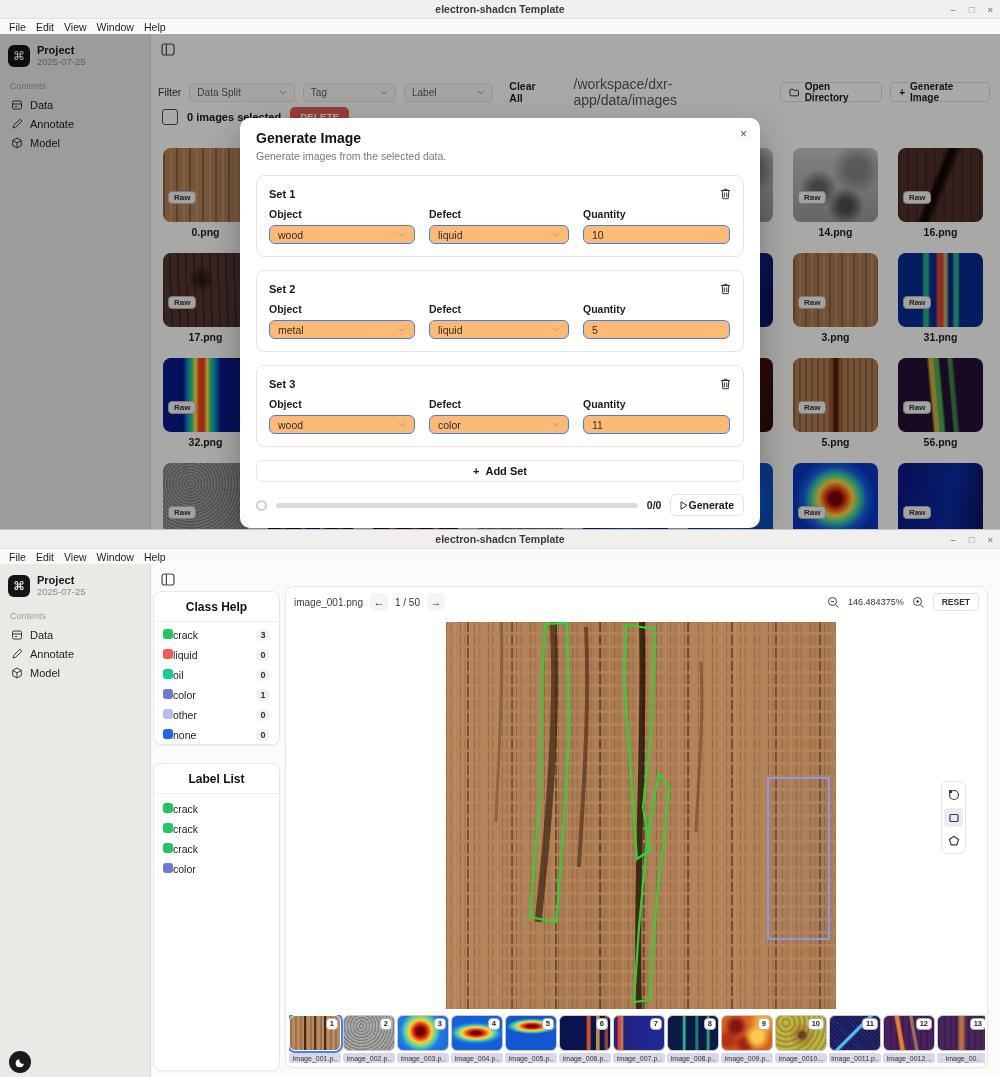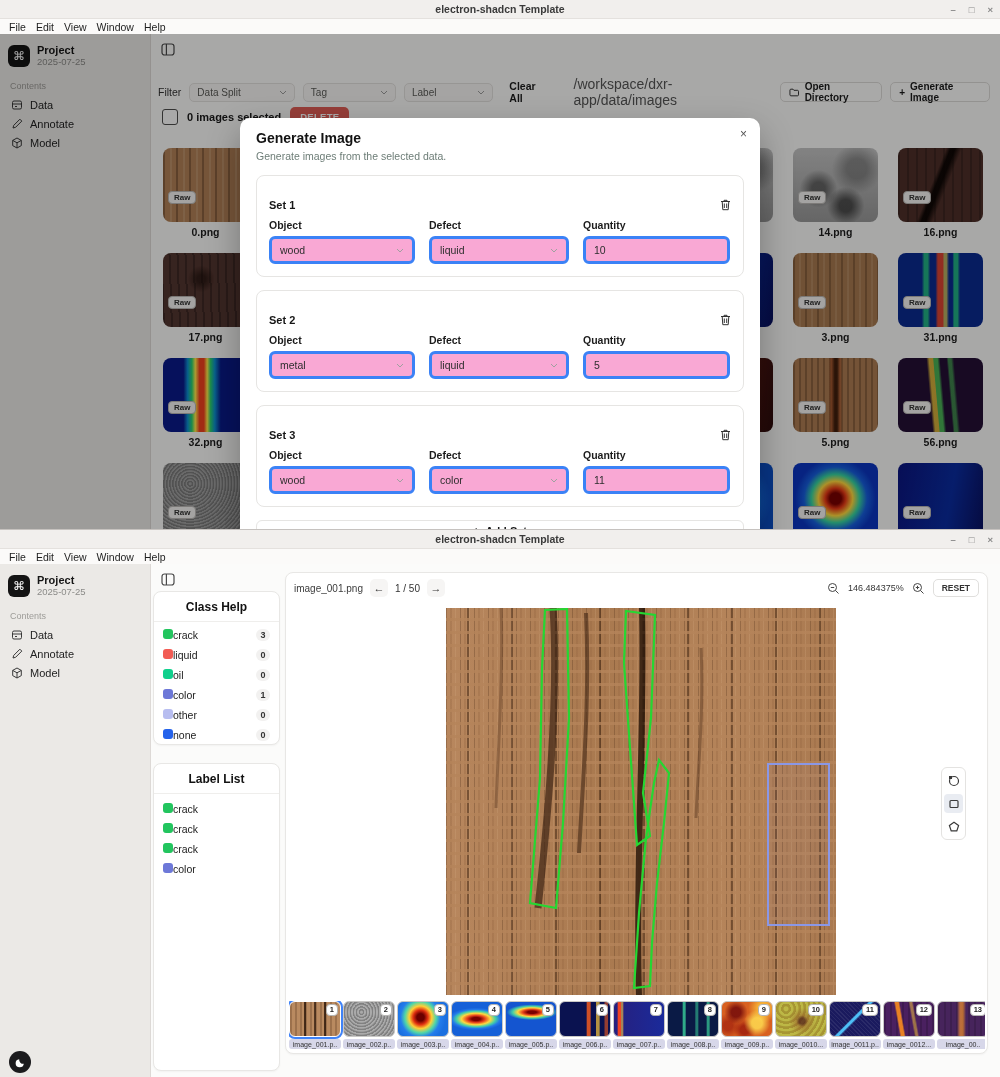--- a/index.html
+++ b/index.html
@@ -64,28 +64,28 @@
 .k-thermal-lines-red{background-color:#30104a;background-image:linear-gradient(90deg,transparent 0 18%,rgba(250,120,30,.9) 21% 26%,transparent 29% 44%,rgba(250,60,30,.9) 47% 52%,transparent 55% 70%,rgba(250,160,40,.85) 72% 76%,transparent 79%)}
 .k-thermal-blob{background-color:#0b35c0;background-image:radial-gradient(circle at 50% 48%,#7a0000 0 10%,#e83b16 18%,#ffd83e 30%,#37d3a0 42%,rgba(30,120,240,.6) 55%,transparent 70%)}
 .k-thermal-blob-green{background-color:#0b50c8;background-image:radial-gradient(circle at 50% 50%,#ffe84a 0 8%,#57d763 20%,#19b7d8 38%,rgba(20,110,230,.6) 55%,transparent 72%)}
 .k-plain{background:#c2c1bf}
 
 .ov{position:absolute;inset:0;background:rgba(0,0,0,.33);z-index:5}
 .modal{position:absolute;left:240px;top:118px;width:520px;background:#fff;border-radius:10px;box-shadow:0 14px 34px rgba(0,0,0,.3);z-index:6;padding:12px 16px 12px}
 .mtitle{font-size:14px;font-weight:700;color:#121212}
 .msub{font-size:10.5px;color:#6d7d77;margin-top:4px}
 .mclose{position:absolute;right:13px;top:9px;font-size:12px;color:#555}
-.setcard{border:1px solid #e6e5e3;border-radius:8px;padding:23px 12px 12px;margin-top:13px;position:relative}
+.setcard{border:1px solid #e6e5e3;border-radius:8px;padding:12px 12px 12px;margin-top:13px;position:relative}
 .setheadrow{display:flex;align-items:center;justify-content:space-between}
 .sethead{font-size:11px;font-weight:700;color:#161616}
 .fieldrow{display:flex;gap:14px;margin-top:8px}
 .fcol{display:flex;flex-direction:column;gap:5px}
 .fcol.c1{width:146px}.fcol.c2{width:140px}.fcol.c3{width:147px}
 .flab{font-size:10.5px;font-weight:600;color:#1c1c1c}
-.fselect,.finput{height:28px;border:3px solid #3b82f6;border-radius:6px;font-size:10.5px;color:#2e2e2e;display:flex;align-items:center;justify-content:space-between;padding:0 8px;background:#f9a8d4}
+.fselect,.finput{height:19px;border:1px solid #3b82f6;border-radius:6px;font-size:10.5px;color:#2e2e2e;display:flex;align-items:center;justify-content:space-between;padding:0 8px;background:#fdba74}
 .addset{margin-top:13px;height:22px;border:1px solid #e6e5e3;border-radius:6px;display:flex;align-items:center;justify-content:center;font-size:11px;font-weight:700;gap:6px;color:#161616}
 .progrow{display:flex;align-items:center;gap:9px;margin-top:12px}
 .spin{width:11px;height:11px;border-radius:50%;border:2px solid #cfcecc;flex:0 0 auto}
 .track{flex:1;height:5px;border-radius:3px;background:#dbdad8}
 .ptext{font-size:10.5px;font-weight:700;color:#1a1a1a}
 .genbtn{height:22px;border:1px solid #e2e1df;border-radius:6px;display:flex;align-items:center;padding:0 9px;font-size:10.5px;font-weight:700;color:#161616;background:#fff}
 
 .card{position:absolute;background:#fff;border:1px solid #e8e7e5;border-radius:8px;box-shadow:0 1px 2px rgba(0,0,0,.04)}
 .cardtitle{font-size:12px;font-weight:700;text-align:center;padding:8px 0 7px;border-bottom:1px solid #efeeec;color:#121212}
 .clrow{display:flex;align-items:flex-start;padding:4px 9px}
@@ -686,21 +686,21 @@
               <span class="swatch" style="background: rgb(34, 197, 94);"></span>
               <span class="clname">crack</span>
             </div>
             <div class="clrow">
               <span class="swatch" style="background: rgb(109, 120, 216);"></span>
               <span class="clname">color</span>
             </div>
           </div>
       </div>
 
-      <div class="card" style="left:134px;top:8px;width:703px;height:482px">
+      <div class="card" style="left:134px;top:22px;width:703px;height:482px">
         <div class="vhead">
           <span class="vfile">image_001.png</span>
           <span class="navbtn">←</span>
           <span class="vpage">1 / 50</span>
           <span class="navbtn">→</span>
           <span class="vright">
             <span class="zoombtn">
                 <svg width="13" height="13" viewBox="0 0 13 13">
                   <circle cx="5.5" cy="5.5" r="4" fill="none" stroke="#444"></circle>
                   <line x1="8.6" y1="8.6" x2="11.5" y2="11.5" stroke="#444"></line>

